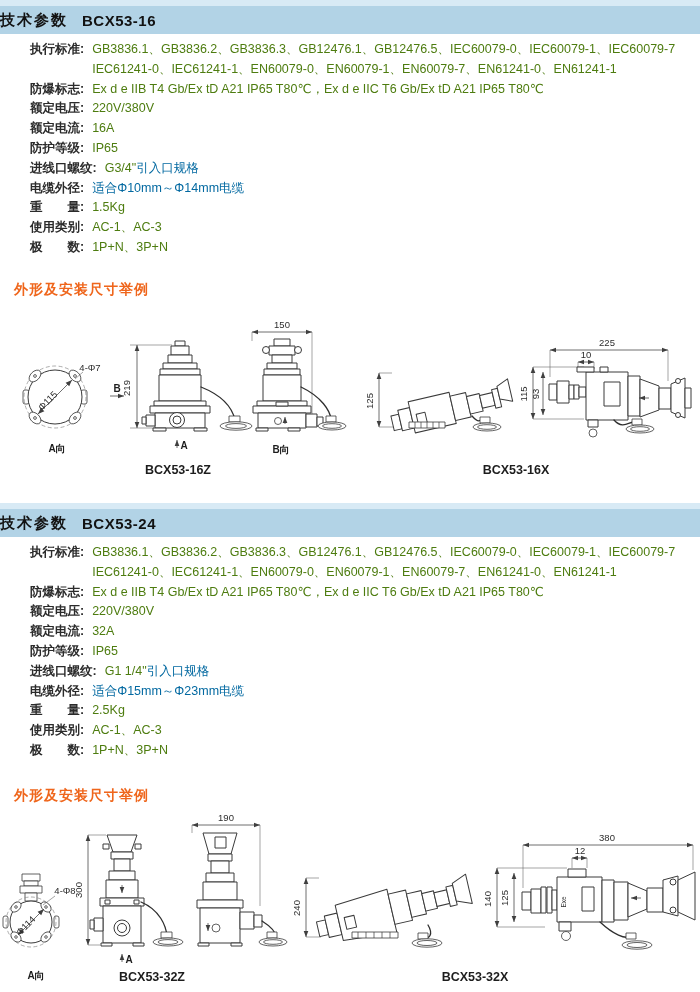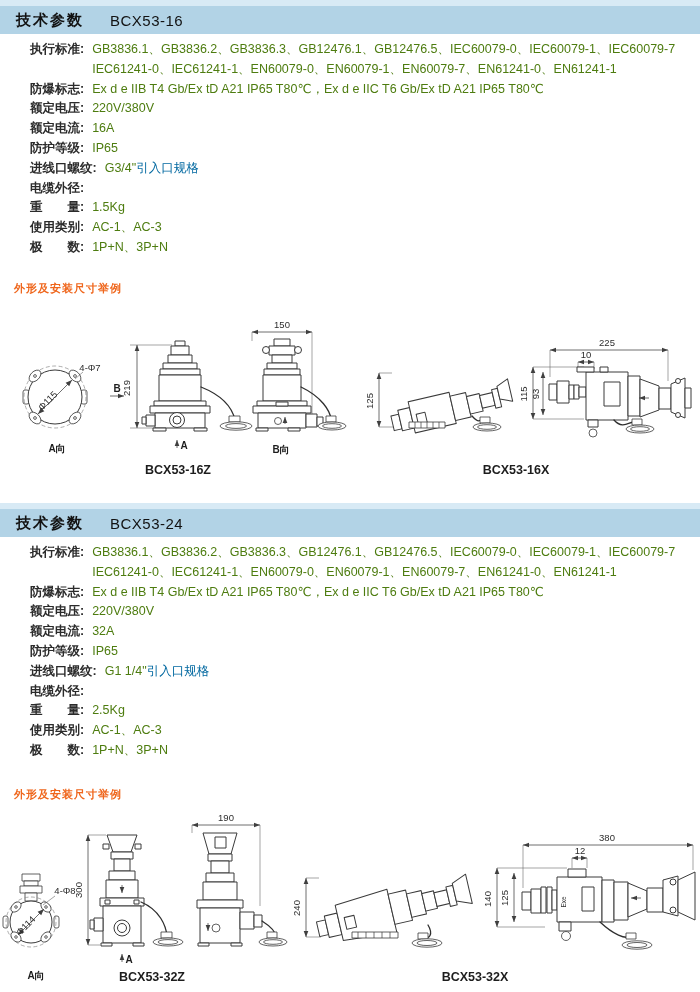--- a/index.html
+++ b/index.html
@@ -1,29 +1,29 @@
 <!DOCTYPE html>
 <html><head>
 <meta charset="utf-8">
 <style>
   html,body{margin:0;padding:0;background:#fff;}
   .page{position:relative;width:700px;height:992px;background:#fff;overflow:hidden;
         font-family:"Liberation Sans","DejaVu Sans",sans-serif;}
   .tech-section{position:absolute;left:0;width:700px;}
   .bar-strip{height:6px;background:#d8eaf5;}
-  .bar{height:28px;background:#b2d3e6;display:flex;align-items:center;padding-left:16px;}
+  .bar{height:28px;background:#b2d3e6;display:flex;align-items:center;}
   .bar-title{font-weight:bold;font-size:15px;color:#121212;letter-spacing:2px;}
-  .bar-model{font-weight:normal;font-size:15px;color:#121212;margin-left:26px;letter-spacing:0.5px;}
+  .bar-model{font-weight:bold;font-size:15px;color:#121212;margin-left:14px;letter-spacing:0.5px;}
   .params{position:absolute;left:17px;top:40px;width:670px;}
   .param-row{display:flex;font-size:12.5px;line-height:19.8px;color:#4a4a4a;white-space:nowrap;}
   .plabel{font-weight:bold;color:#2b2b2b;margin-right:8px;white-space:pre;margin-left:13px;}
   .hiddenlabel{visibility:hidden;}
   .pvalue{color:#4d7c0f;}
   .muted{color:#0369a1;}
-  .dim-heading{position:absolute;left:14px;font-size:11px;font-weight:bold;color:#ef661c;letter-spacing:1px;}
+  .dim-heading{position:absolute;left:14px;font-size:14px;font-weight:bold;color:#ef661c;letter-spacing:1px;}
   .drawings{position:absolute;left:0;}
   
   .dev{fill:#fff;stroke:#3a3a3a;stroke-width:1;stroke-linejoin:round;}
   .dev2{fill:#fff;stroke:#3a3a3a;stroke-width:0.8;stroke-linejoin:round;}
   .dimln{stroke:#4a4a4a;stroke-width:0.8;fill:none;}
   .extln{stroke:#6a6a6a;stroke-width:0.6;fill:none;}
   .cable{stroke:#2e2e2e;stroke-width:1.3;fill:none;stroke-linecap:round;}
   .dash{fill:none;stroke:#8a8a8a;stroke-width:0.7;stroke-dasharray:4 2.5;}
   .rib{stroke:#3a3a3a;stroke-width:0.7;fill:none;}
   text.dim{font-size:9.5px;fill:#2d2d2d;text-anchor:middle;}
@@ -67,20 +67,21 @@
         <span class="plabel">防护等级:</span>
         <span class="pvalue">IP65</span>
       </div>
       <div class="param-row">
         <span class="plabel">进线口螺纹:</span>
         <span class="pvalue">G3/4"</span>
         <span class="pvalue muted">引入口规格</span>
       </div>
       <div class="param-row">
         <span class="plabel">电缆外径:</span>
+        <span class="pvalue muted">适合Φ10mm～Φ14mm电缆</span>
       </div>
       <div class="param-row">
         <span class="plabel">重　　量:</span>
         <span class="pvalue">1.5Kg</span>
       </div>
       <div class="param-row">
         <span class="plabel">使用类别:</span>
         <span class="pvalue">AC-1、AC-3</span>
       </div>
       <div class="param-row">
@@ -291,20 +292,21 @@
         <span class="plabel">防护等级:</span>
         <span class="pvalue">IP65</span>
       </div>
       <div class="param-row">
         <span class="plabel">进线口螺纹:</span>
         <span class="pvalue">G1 1/4"</span>
         <span class="pvalue muted">引入口规格</span>
       </div>
       <div class="param-row">
         <span class="plabel">电缆外径:</span>
+        <span class="pvalue muted">适合Φ15mm～Φ23mm电缆</span>
       </div>
       <div class="param-row">
         <span class="plabel">重　　量:</span>
         <span class="pvalue">2.5Kg</span>
       </div>
       <div class="param-row">
         <span class="plabel">使用类别:</span>
         <span class="pvalue">AC-1、AC-3</span>
       </div>
       <div class="param-row">

